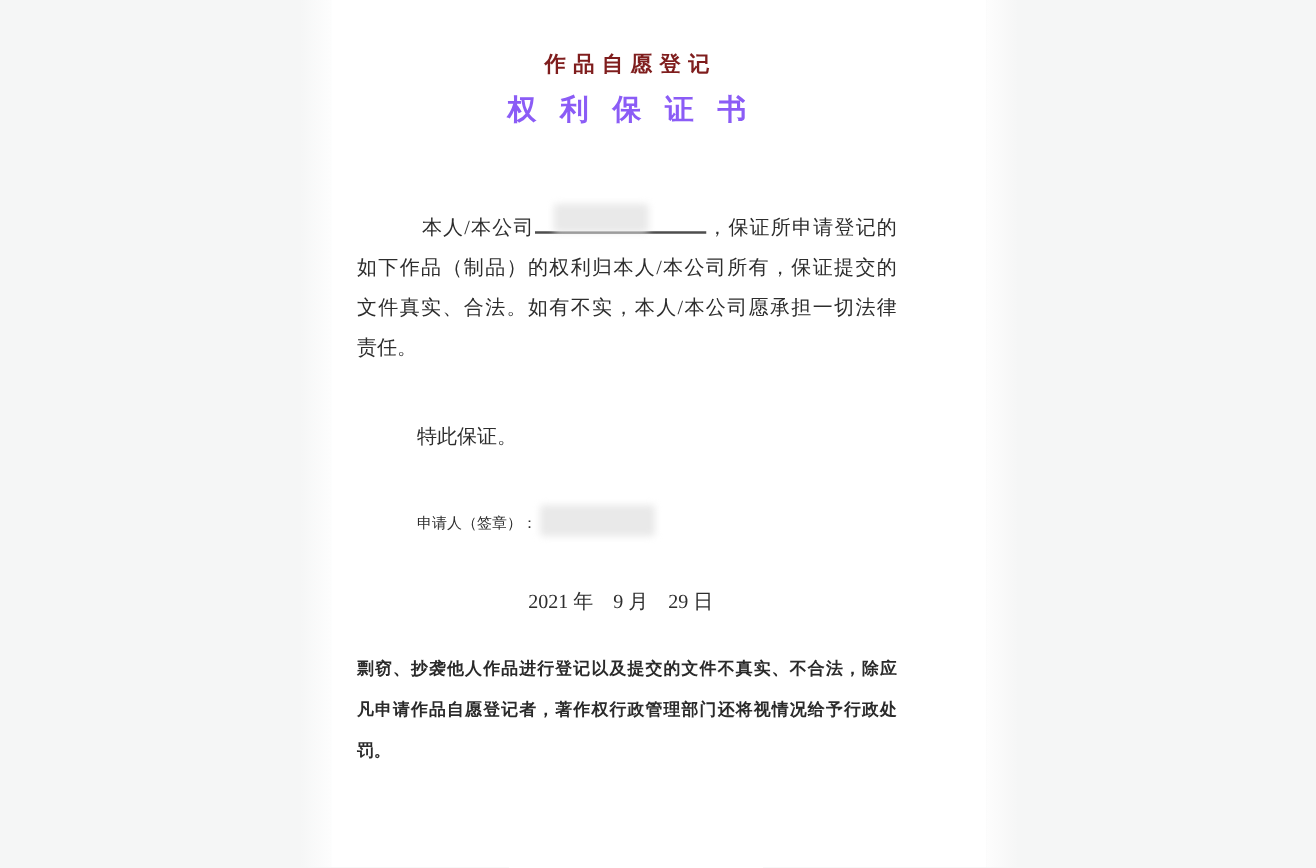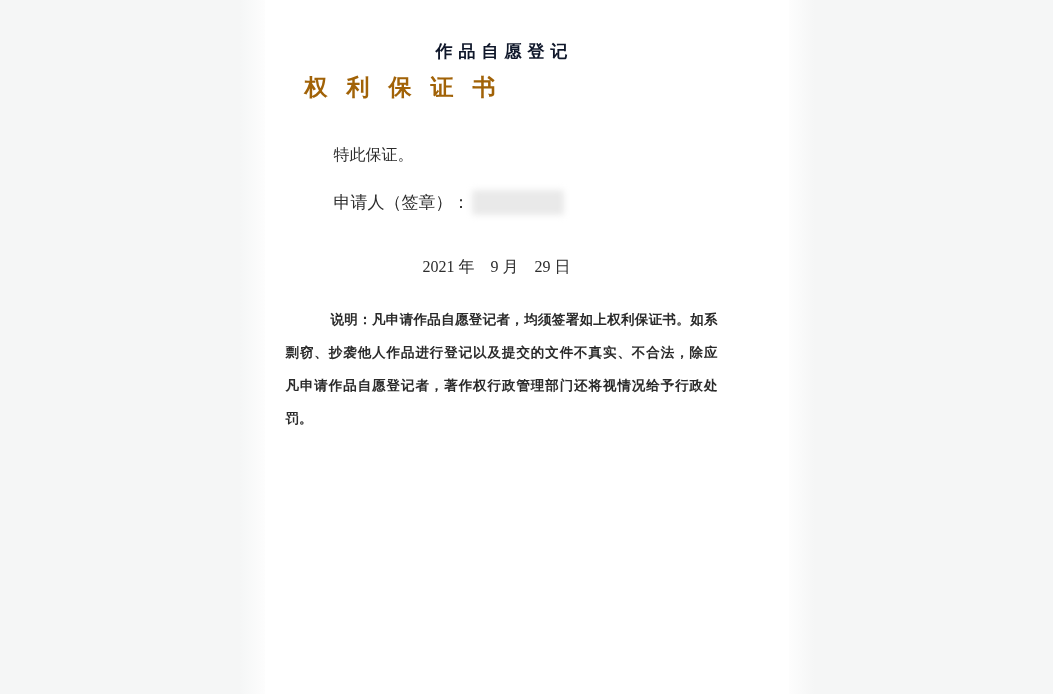--- a/index.html
+++ b/index.html
@@ -38,30 +38,31 @@
     color: #2d2d2d;
   }
   .doc-subtitle {
     margin-top: 43px;
     font-size: 17px;
     line-height: 18px;
     font-weight: bold;
     text-align: center;
     letter-spacing: 6px;
     padding-left: 6px;
-    color: #0f172a;
+    color: #7f1d1d;
   }
   .doc-title {
     margin-top: 15px;
     font-size: 23px;
     line-height: 24px;
     font-weight: bold;
+    text-align: center;
     letter-spacing: 19px;
     padding-left: 19px;
-    color: #a16207;
+    color: #8b5cf6;
   }
   .para {
     font-size: 16px;
     line-height: 32px;
     text-align: justify;
   }
   .para .line {
     text-align: justify;
     text-align-last: justify;
   }
@@ -105,22 +106,22 @@
     line-height: 32px;
     padding-left: 48px;
   }
   .guarantee-statement {
     margin-top: 39px;
     font-size: 16px;
     line-height: 32px;
     padding-left: 48px;
   }
   .applicant-line {
-    margin-top: 16px;
-    font-size: 17px;
+    margin-top: 36px;
+    font-size: 12px;
     line-height: 32px;
     padding-left: 48px;
   }
   .date-line {
     margin-top: 32px;
     font-size: 16px;
     line-height: 32px;
     text-align: center;
     padding-right: 10px;
   }
@@ -147,32 +148,39 @@
 
 <div class="canvas">
   <div class="edge-fade-left"></div>
 
   <div class="page">
 
     <div class="doc-subtitle">作品自愿登记</div>
 
     <div class="doc-title">权利保证书</div>
 
+    <div class="para guarantee-paragraph">
+      <div class="line first">
+        <span>本人/本公司</span><span class="blank-underline"><span class="redaction-blob-1"></span></span><span>，保证所申请登记的</span>
+      </div>
+      <div class="line">如下作品（制品）的权利归本人/本公司所有，保证提交的</div>
+      <div class="line">文件真实、合法。如有不实，本人/本公司愿承担一切法律</div>
+      <div class="line last">责任。</div>
+    </div>
 
 
     <div class="guarantee-statement">特此保证。</div>
 
     <div class="applicant-line">
       <span>申请人（签章）：</span><span class="redaction-blob-2"></span>
     </div>
 
     <div class="date-line">2021 年　9 月　29 日</div>
 
     <div class="note-paragraph">
-      <div class="line first">说明：凡申请作品自愿登记者，均须签署如上权利保证书。如系</div>
       <div class="line">剽窃、抄袭他人作品进行登记以及提交的文件不真实、不合法，除应</div>
       <div class="line">凡申请作品自愿登记者，著作权行政管理部门还将视情况给予行政处</div>
       <div class="line last">罚。</div>
     </div>
 
   </div>
 
   <div class="edge-fade-right"></div>
 </div>
 

